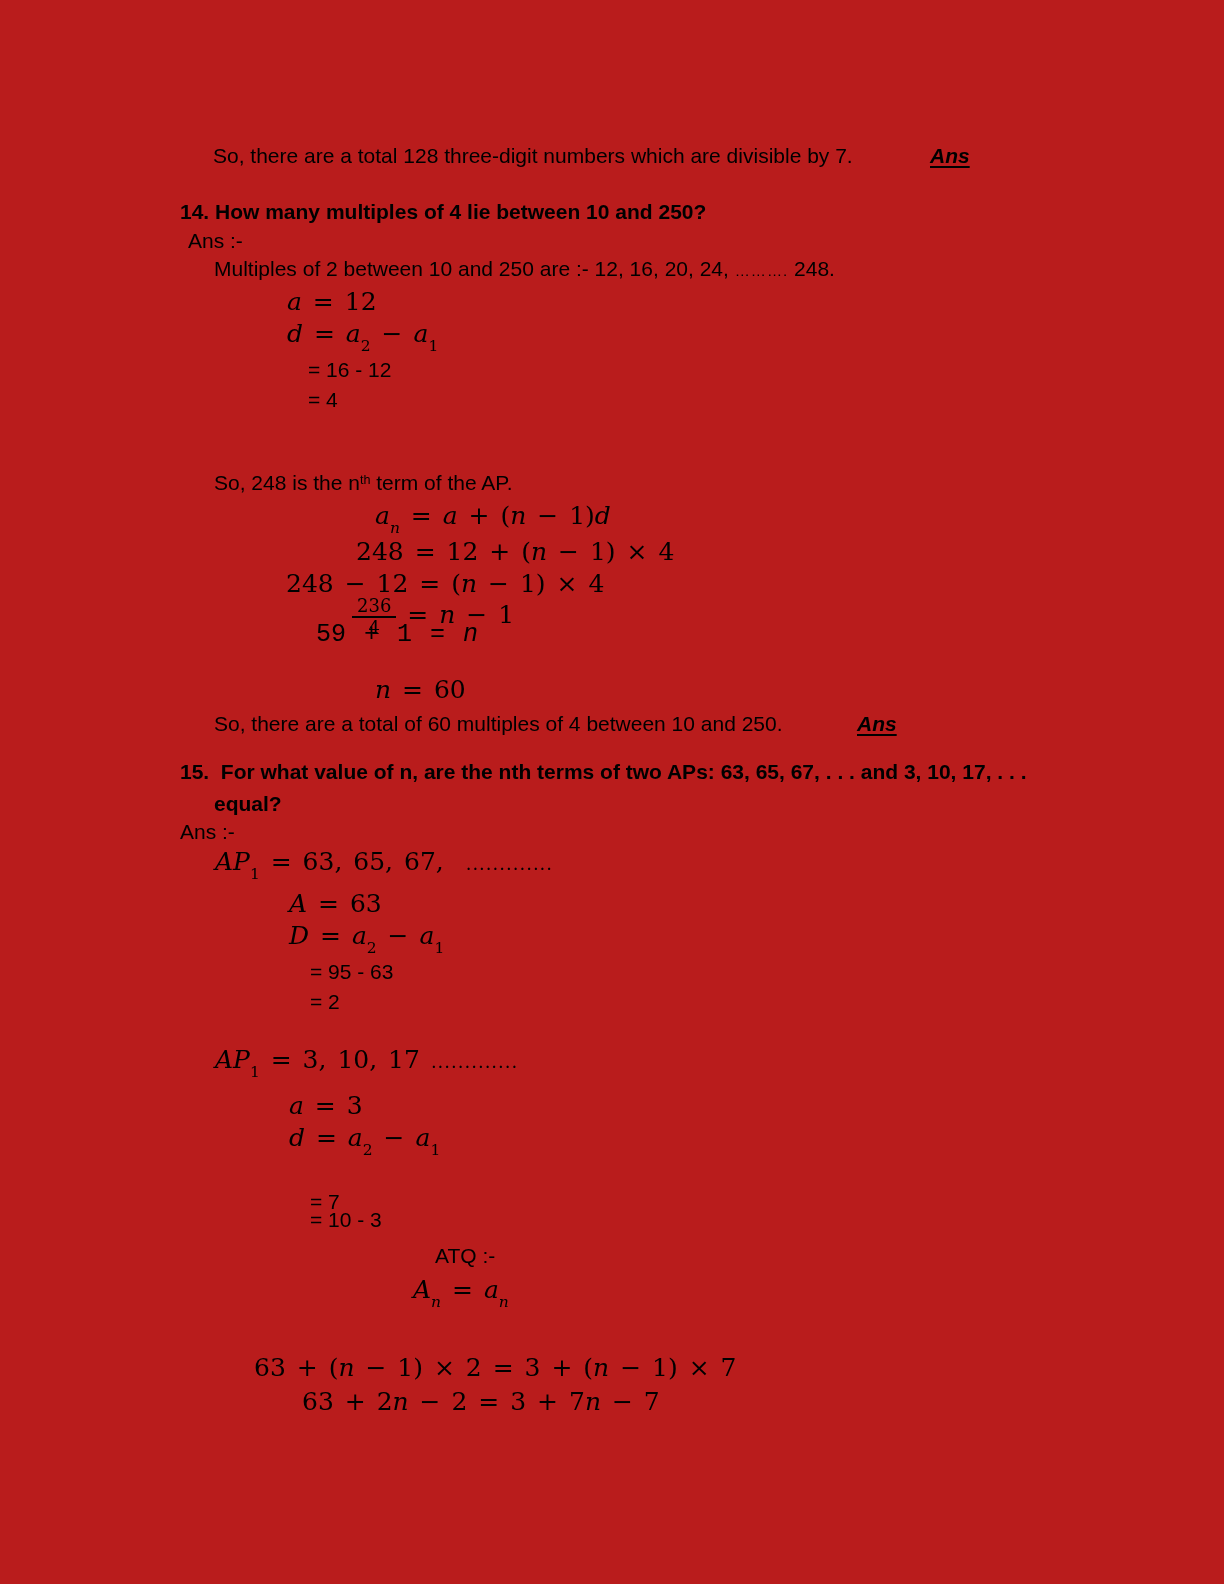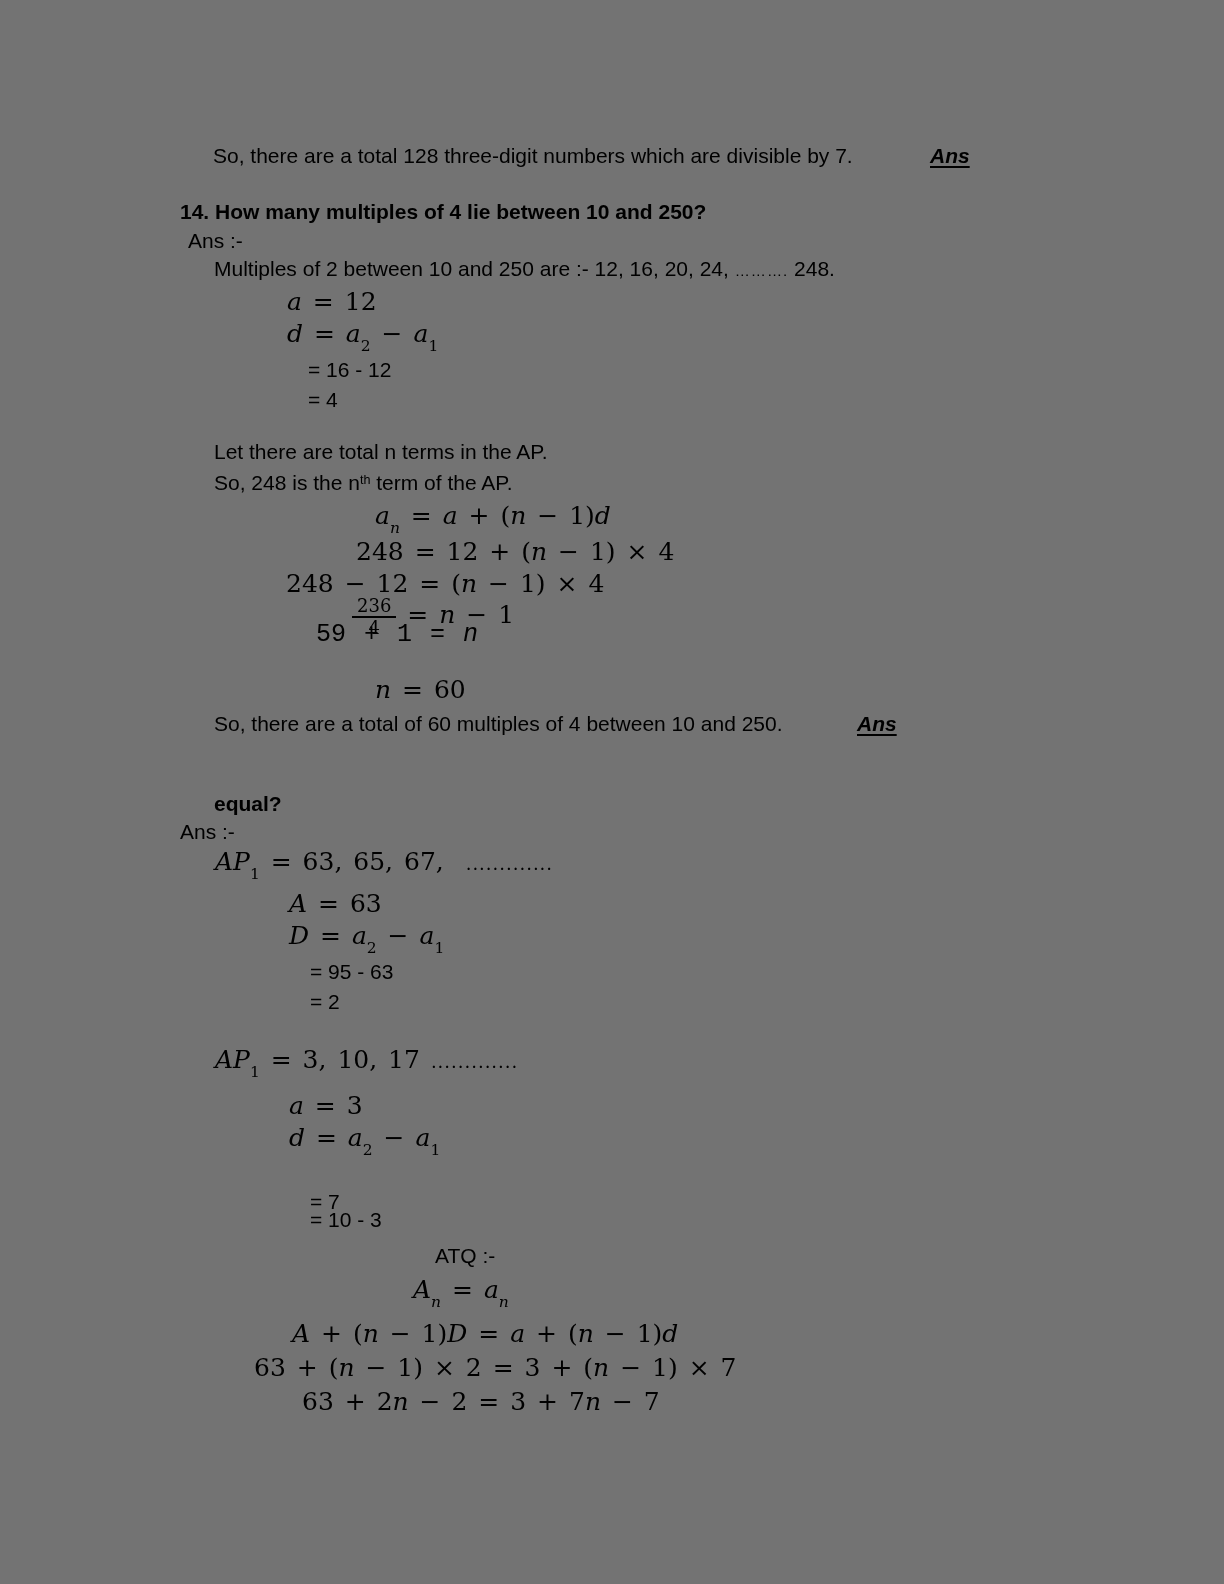--- a/index.html
+++ b/index.html
@@ -21,50 +21,49 @@
   .sub  { font-size: 0.62em; vertical-align: -0.55em; }
   .sup  { font-size: 0.6em; vertical-align: 0.5em; }
   .dots { font-size: 0.72em; letter-spacing: 1px; }
   .frac { display: inline-block; text-align: center; vertical-align: middle; font-size: 0.72em; line-height: 1.1; }
   .frac .num { display: block; border-bottom: 2px solid #000; padding: 0 5px; }
   .frac .den { display: block; }
 </style>
 </head>
 <body>
 
-<div class="page" style="background: #737373; color: rgb(0, 0, 0);">
+<div class="page" style="background: #b91c1c; color: rgb(0, 0, 0);">
     <div class="line sans" style="left: 213px; top: 144px;"><span>So, there are a total 128 three-digit numbers which are divisible by 7.</span></div>
     <div class="line sansb" style="left: 930px; top: 144px;"><span class="ul">Ans</span></div>
     <div class="line sansb" style="left: 180px; top: 200px;"><span>14. How many multiples of 4 lie between 10 and 250?</span></div>
     <div class="line sans" style="left: 188px; top: 229px;"><span>Ans :-</span></div>
     <div class="line sans" style="left: 214px; top: 257px;"><span>Multiples of 2 between 10 and 250 are :- 12, 16, 20, 24, </span><span class="dots">……….</span><span> 248.</span></div>
     <div class="line math" style="left: 287px; top: 288px;"><span class="it">a</span><span> = 12</span></div>
     <div class="line math" style="left: 287px; top: 320px;"><span class="it">d</span><span> = </span><span class="it">a</span><span class="sub">2</span><span> − </span><span class="it">a</span><span class="sub">1</span></div>
     <div class="line sans" style="left: 308px; top: 358px;"><span>= 16 - 12</span></div>
     <div class="line sans" style="left: 308px; top: 388px;"><span>= 4</span></div>
-    <div class="line sans" style="left: 214px; top: 440px;"><span>Let there are total n terms in the AP.</span></div>
     <div class="line sans" style="left: 214px; top: 471px;"><span>So, 248 is the n</span><span class="sup">th</span><span> term of the AP.</span></div>
     <div class="line math" style="left: 375px; top: 502px;"><span class="it">a</span><span class="it sub">n</span><span> = </span><span class="it">a</span><span> + (</span><span class="it">n</span><span> − 1)</span><span class="it">d</span></div>
     <div class="line math" style="left: 356px; top: 538px;"><span>248 = 12 + (</span><span class="it">n</span><span> − 1) × 4</span></div>
     <div class="line math" style="left: 286px; top: 570px;"><span>248 − 12 = (</span><span class="it">n</span><span> − 1) × 4</span></div>
     <div class="line math" style="left: 352px; top: 596px;"><span class="frac"><span class="num">236</span><span class="den">4</span></span><span> = </span><span class="it">n</span><span> − 1</span></div>
     <div class="line math" style="left: 316px; top: 621px; font-family: Liberation Mono, monospace;"><span>59 + 1 = </span><span class="it">n</span></div>
     <div class="line math" style="left: 375px; top: 676px;"><span class="it">n</span><span> = 60</span></div>
     <div class="line sans" style="left: 214px; top: 712px;"><span>So, there are a total of 60 multiples of 4 between 10 and 250.</span></div>
     <div class="line sansb" style="left: 857px; top: 712px;"><span class="ul">Ans</span></div>
+    <div class="line sansb" style="left: 180px; top: 760px;"><span>15.  For what value of n, are the nth terms of two APs: 63, 65, 67, . . . and 3, 10, 17, . . .</span></div>
     <div class="line sansb" style="left: 214px; top: 792px;"><span>equal?</span></div>
     <div class="line sans" style="left: 180px; top: 820px;"><span>Ans :-</span></div>
     <div class="line math" style="left: 215px; top: 848px;"><span class="it">AP</span><span class="sub">1</span><span> = 63, 65, 67,  </span><span class="dots">.............</span></div>
     <div class="line math" style="left: 289px; top: 890px;"><span class="it">A</span><span> = 63</span></div>
     <div class="line math" style="left: 289px; top: 922px;"><span class="it">D</span><span> = </span><span class="it">a</span><span class="sub">2</span><span> − </span><span class="it">a</span><span class="sub">1</span></div>
     <div class="line sans" style="left: 310px; top: 960px;"><span>= 95 - 63</span></div>
     <div class="line sans" style="left: 310px; top: 990px;"><span>= 2</span></div>
     <div class="line math" style="left: 215px; top: 1046px;"><span class="it">AP</span><span class="sub">1</span><span> = 3, 10, 17 </span><span class="dots">.............</span></div>
     <div class="line math" style="left: 289px; top: 1092px;"><span class="it">a</span><span> = 3</span></div>
     <div class="line math" style="left: 289px; top: 1124px;"><span class="it">d</span><span> = </span><span class="it">a</span><span class="sub">2</span><span> − </span><span class="it">a</span><span class="sub">1</span></div>
     <div class="line sans" style="left: 310px; top: 1208px;"><span>= 10 - 3</span></div>
     <div class="line sans" style="left: 310px; top: 1190px;"><span>= 7</span></div>
     <div class="line sans" style="left: 435px; top: 1244px;"><span>ATQ :-</span></div>
     <div class="line math" style="left: 413px; top: 1276px;"><span class="it">A</span><span class="it sub">n</span><span> = </span><span class="it">a</span><span class="it sub">n</span></div>
-    <div class="line math" style="left: 292px; top: 1320px;"><span class="it">A</span><span> + (</span><span class="it">n</span><span> − 1)</span><span class="it">D</span><span> = </span><span class="it">a</span><span> + (</span><span class="it">n</span><span> − 1)</span><span class="it">d</span></div>
     <div class="line math" style="left: 254px; top: 1354px;"><span>63 + (</span><span class="it">n</span><span> − 1) × 2 = 3 + (</span><span class="it">n</span><span> − 1) × 7</span></div>
     <div class="line math" style="left: 302px; top: 1388px;"><span>63 + 2</span><span class="it">n</span><span> − 2 = 3 + 7</span><span class="it">n</span><span> − 7</span></div>
   </div>
 
 </body></html>

